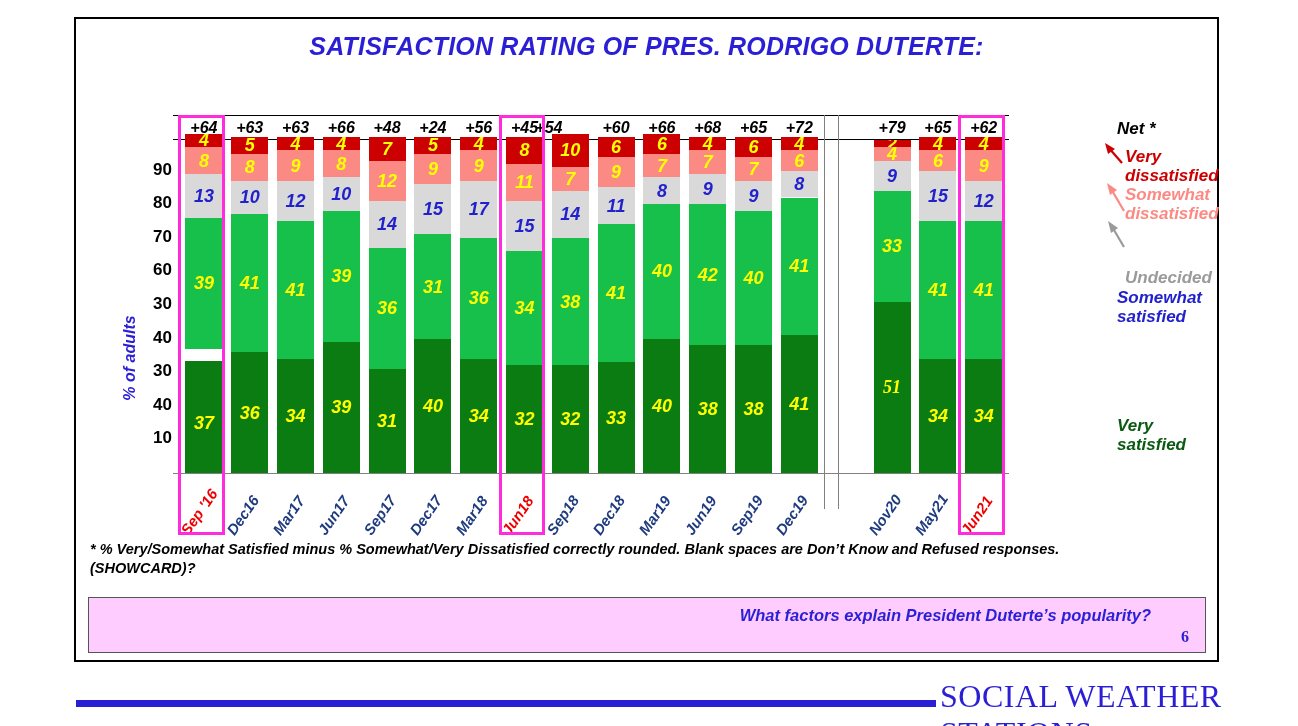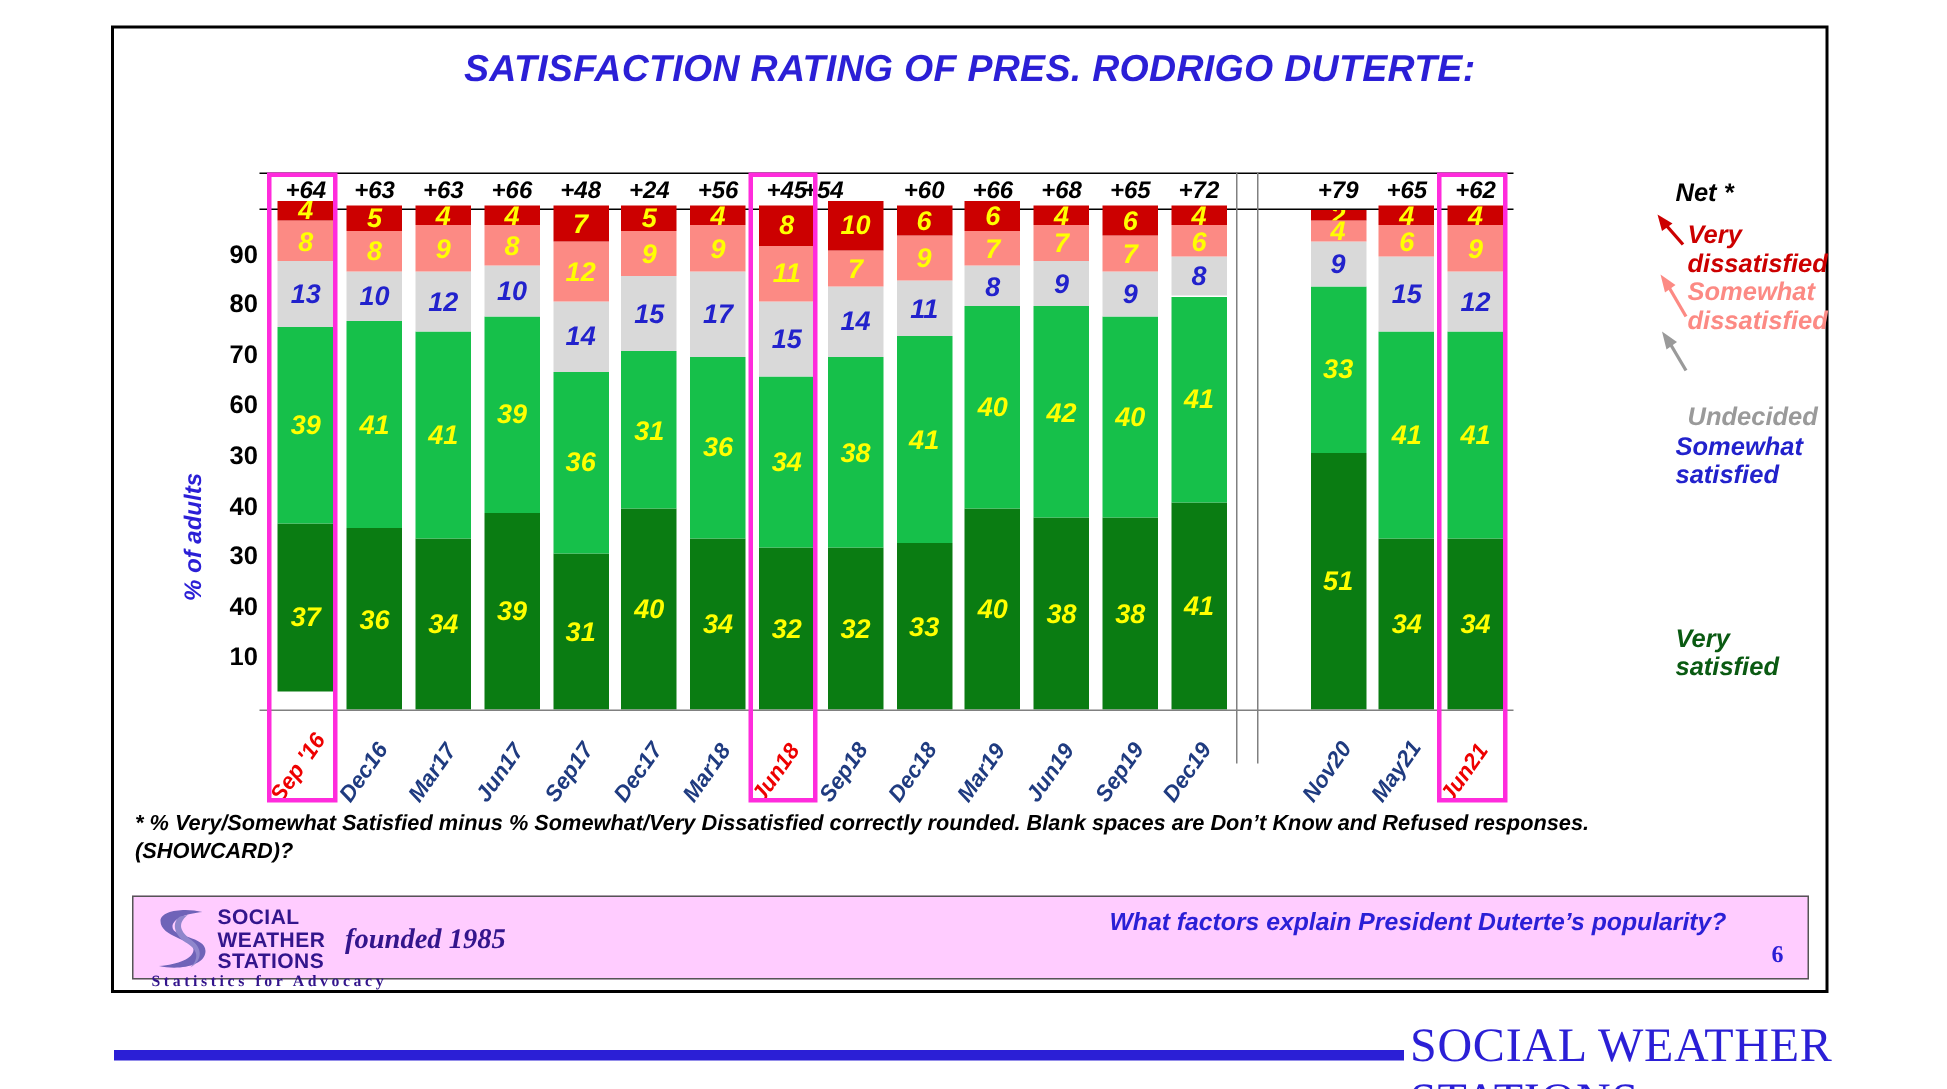--- a/index.html
+++ b/index.html
@@ -159,21 +159,21 @@
         <div class="netcell" style="left: 466px; width: 45.8px;">+66</div>
         <div class="netcell" style="left: 511.8px; width: 45.8px;">+68</div>
         <div class="netcell" style="left: 557.6px; width: 45.8px;">+65</div>
         <div class="netcell" style="left: 603.4px; width: 45.8px;">+72</div>
         <div class="netcell" style="left: 696.2px; width: 45.8px;">+79</div>
         <div class="netcell" style="left: 742px; width: 45.8px;">+65</div>
         <div class="netcell" style="left: 787.8px; width: 45.8px;">+62</div>
       </div>
     <div id="bars">
         <div class="bar" style="left: 109.4px; top: 114.64px; width: 37px; height: 339.36px;">
-          <div class="seg s-vs" style="bottom: 12px; height: 112px; margin-top: 46px;">
+          <div class="seg s-vs" style="bottom: 0px; height: 112px; margin-top: 46px;">
             <span class="lbl-yellow" style="top: 53.16px;">37</span>
           </div>
           <div class="seg s-ss" style="bottom: 124.32px; height: 131.04px;">
             <span class="lbl-yellow" style="top: 56.52px;">39</span>
           </div>
           <div class="seg s-un" style="bottom: 255.36px; height: 43.68px;">
             <span class="lbl-blue" style="top: 12.84px;">13</span>
           </div>
           <div class="seg s-sd" style="bottom: 299.04px; height: 26.88px;">
             <span class="lbl-yellow" style="top: 4.44px;">8</span>
@@ -397,21 +397,21 @@
             <span class="lbl-blue" style="top: 4.44px;">8</span>
           </div>
           <div class="seg s-sd" style="bottom: 302.4px; height: 20.16px;">
             <span class="lbl-yellow" style="top: 1.08px;">6</span>
           </div>
           <div class="seg s-vd" style="bottom: 322.56px; height: 13.44px;">
             <span class="lbl-yellow" style="top: -2.28px;">4</span>
           </div>
         </div>
         <div class="bar" style="left: 797.6px; top: 121.36px; width: 37px; height: 332.64px;">
-          <div class="seg s-vs" style="bottom: 0px; height: 171.36px;">
+          <div class="seg s-vs" style="bottom: 0px; height: 171.36px; font-family: Liberation Serif, serif;">
             <span class="lbl-yellow" style="top: 76.68px;">51</span>
           </div>
           <div class="seg s-ss" style="bottom: 171.36px; height: 110.88px;">
             <span class="lbl-yellow" style="top: 46.44px;">33</span>
           </div>
           <div class="seg s-un" style="bottom: 282.24px; height: 30.24px;">
             <span class="lbl-blue" style="top: 6.12px;">9</span>
           </div>
           <div class="seg s-sd" style="bottom: 312.48px; height: 13.44px;">
             <span class="lbl-yellow" style="top: -2.28px;">4</span>
@@ -513,33 +513,20 @@
       <polygon points="6,80 16,87 9,92" fill="#9a9a9a"></polygon>
     </svg>
   </div>
 
   <div id="notes">
     <div>* % Very/Somewhat Satisfied minus % Somewhat/Very Dissatisfied correctly rounded. Blank spaces are Don’t Know and Refused responses.</div>
     <div>(SHOWCARD)?</div>
   </div>
 
   <div id="band">
-    <div id="logo">
-      <svg class="swoosh" width="40" height="44" viewBox="0 0 40 44">
-        <path d="M4 10 C4 3, 20 1, 32 4 C22 5, 12 8, 12 14 C12 21, 34 20, 34 30 C34 40, 16 43, 3 40 C16 39, 26 35, 26 29 C26 22, 4 21, 4 10 Z" fill="#6f63b8"></path>
-        <path d="M17 7 C11 11, 13 20, 22 25 C30 30, 29 36, 24 41 C31 37, 33 29, 25 23 C17 17, 15 12, 22 6 Z" fill="#8f86cc"></path>
-      </svg>
-      <div class="sws">
-        <div>SOCIAL</div>
-        <div>WEATHER</div>
-        <div>STATIONS</div>
-      </div>
-      <div class="founded">founded 1985</div>
-      <div class="tag">Statistics for Advocacy</div>
-    </div>
     <div id="bandtext">
       <div>What factors explain President Duterte’s popularity?</div>
     </div>
     <div id="pageno">6</div>
   </div>
 
 </div>
 
 <div id="brandline"></div>
 <div id="brandtext">SOCIAL WEATHER STATIONS</div>

